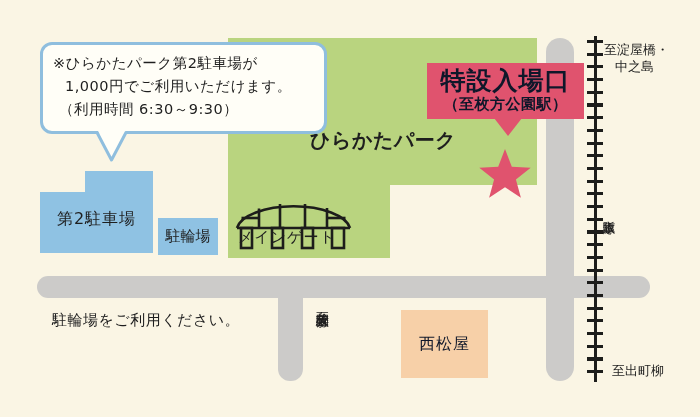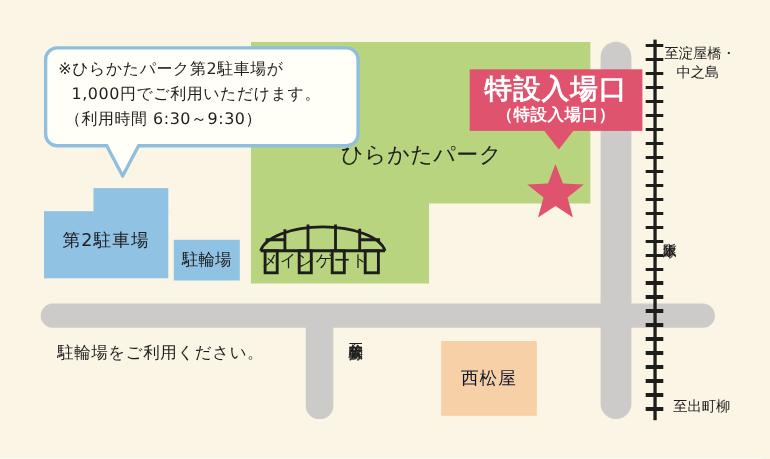--- a/index.html
+++ b/index.html
@@ -9,21 +9,21 @@
     font-family:"DejaVu Sans", "Liberation Sans", sans-serif;
     color:#1e1e1e;
   }
   .abs { position:absolute; }
 
   
   .park-area {
     left:228px; top:38px; width:309px; height:220px; background:#B9D47F;
     clip-path: polygon(0 0, 100% 0, 100% 147px, 162px 147px, 162px 100%, 0 100%);
   }
-  .park-name { left:310px; top:127px; width:150px; font-size:20px; font-weight:normal; letter-spacing:0.5px; }
+  .park-name { left:310px; top:127px; width:150px; font-size:20px; font-weight:bold; letter-spacing:0.5px; }
 
   
   .road { background:#CCCBC9; }
   .road-h { left:37px; top:276px; width:613px; height:22px; border-radius:11px; }
   .road-v-station { left:278px; top:284px; width:25px; height:97px; border-radius:0 0 12px 12px; }
   .road-v-rail { left:546px; top:38px; width:28px; height:343px; border-radius:14px; }
 
   
   .rail-line { left:594px; top:36px; width:3px; height:346px; background:#1d1d1b; }
   .rail-ties {
@@ -42,21 +42,21 @@
     left:40px; top:42px; width:287px; height:92px; box-sizing:border-box;
     background:#FFFEF7; border:3px solid #8FBEDE; border-radius:12px;
     padding:7px 0 0 10px; font-size:14.5px; line-height:23px; letter-spacing:0.5px;
   }
   .bubble .l2 { padding-left:12px; }
   .bubble .l3 { padding-left:6px; }
 
   
   .entrance {
     left:427px; top:63px; width:157px; height:56px; background:#E0536E;
-    color:#ffffff; text-align:center; font-weight:bold;
+    color:#0f172a; text-align:center; font-weight:bold;
   }
   .entrance .title { font-size:25px; line-height:31px; letter-spacing:1px; margin-top:2px; }
   .entrance .subtitle { font-size:15px; line-height:17px; letter-spacing:0.5px; }
 
   
   .gate-label { left:238px; top:180px; font-size:15px; letter-spacing:1px;margin-top:48px; }
   .gate-icon { left:231px; top:200px; }
 
   
   .blue { background:#8FC2E3; }
@@ -132,21 +132,21 @@
   </div>
 
   <div class="abs bubble">
     <div class="l1">※ひらかたパーク第2駐車場が</div>
     <div class="l2">1,000円でご利用いただけます。</div>
     <div class="l3">（利用時間 6:30～9:30）</div>
   </div>
 
   <div class="abs entrance">
     <div class="title">特設入場口</div>
-    <div class="subtitle">（特設入場口）</div>
+    <div class="subtitle">（至枚方公園駅）</div>
   </div>
 
   <svg class="abs overlay" width="700" height="417" viewBox="0 0 700 417">
     <g>
       <path d="M97 129 L127 129 L112 161 Z" fill="#FFFEF7"></path>
       <path d="M97 132.5 L111.5 160 L126 132.5" fill="none" stroke="#8FBEDE" stroke-width="3" stroke-linejoin="round" stroke-linecap="round"></path>
     </g>
     <path d="M494 118 L522 118 L508 136 Z" fill="#E0536E"></path>
     <path fill="#E0536E" d="M505 149 L511.8 166.8 L530.7 167.7 L515.9 179.6 L520.9 197.8 L505 187.3 L489.1 197.8 L494.1 179.6 L479.3 167.7 L498.2 166.8 Z"></path>
   </svg>

